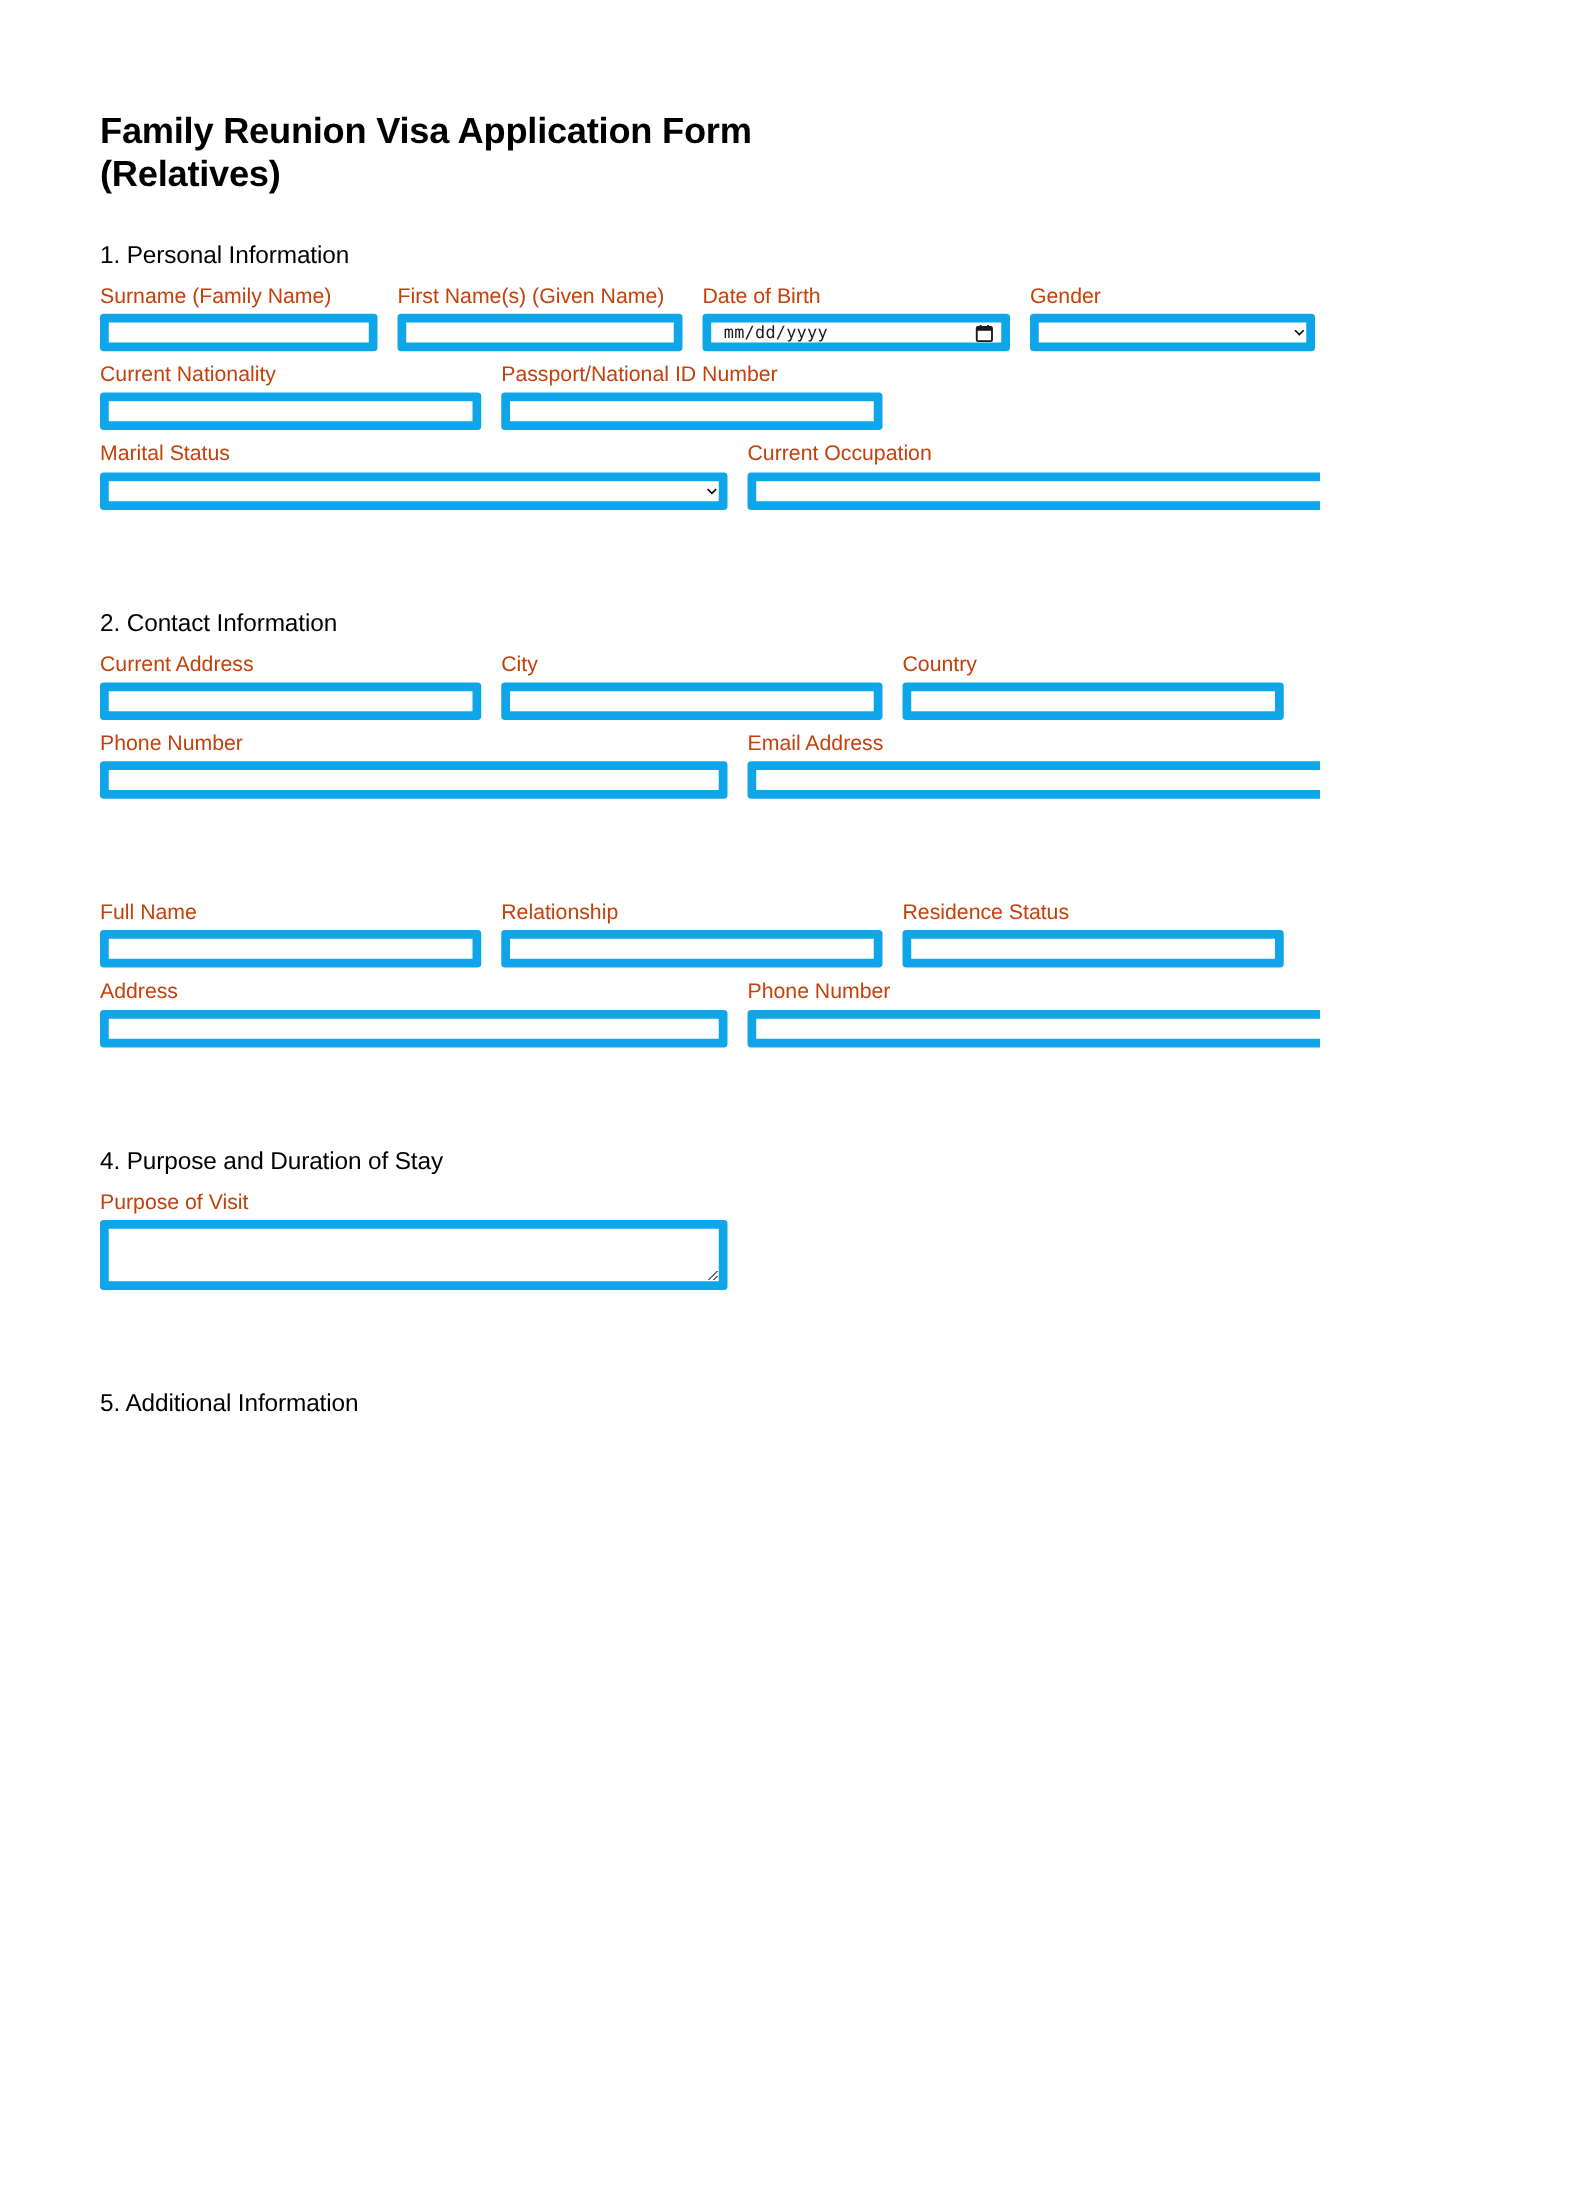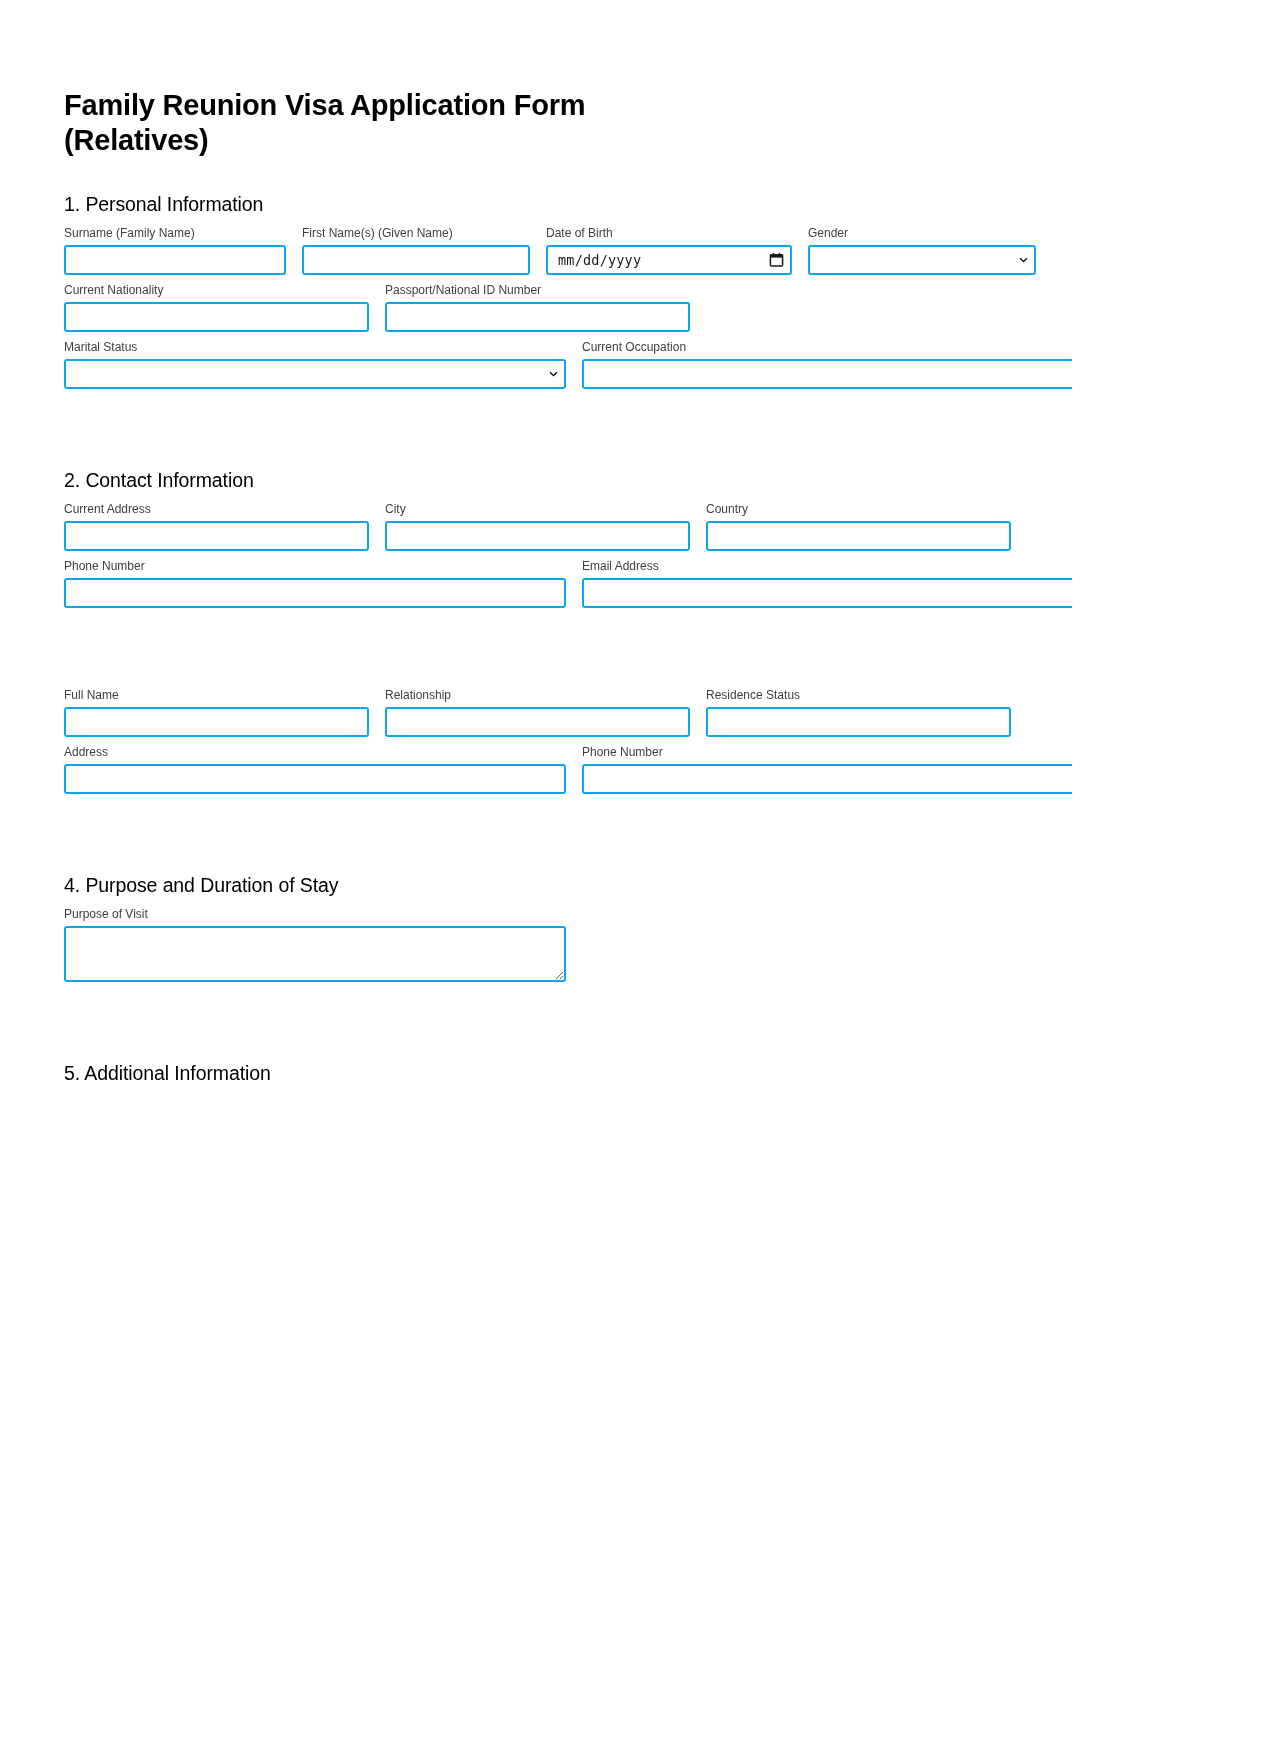--- a/index.html
+++ b/index.html
@@ -11,23 +11,22 @@
     font-family: "Liberation Sans", sans-serif;
     color: #000000;
     -webkit-font-smoothing: antialiased;
   }
   .page {
     width: 1056px;
     height: 1748px;
     position: relative;
     background: #ffffff;
     box-sizing: border-box;
-    padding: 88px 110px 0 48px;
+    padding: 88px 110px 0 80px;
     overflow: hidden;
-    margin-left: 16px;
   }
   .form-title {
     font-size: 29px;
     font-weight: bold;
     line-height: 1.22;
     letter-spacing: -0.2px;
     margin: 0 0 34px 0;
     max-width: 620px;
   }
   .section {
@@ -49,30 +48,30 @@
   }
   .field {
     display: flex;
     flex-direction: column;
     margin-right: 16px;
   }
   .field:last-child {
     margin-right: 0;
   }
   .field-label {
-    font-size: 12px;
+    font-size: 17px;
     line-height: 1.25;
-    color: #404040;
+    color: #c2410c;
     margin-bottom: 4px;
     white-space: nowrap;
   }
   .ctl {
     box-sizing: border-box;
     height: 30px;
-    border: 2px solid #0ea5e9;
+    border: 7px solid #0ea5e9;
     border-radius: 3px;
     background: #ffffff;
     font-family: "Liberation Sans", sans-serif;
     font-size: 14px;
     color: #000;
     padding: 0 6px;
     outline: none;
   }
   
   .w-220 { width: 222px; }

